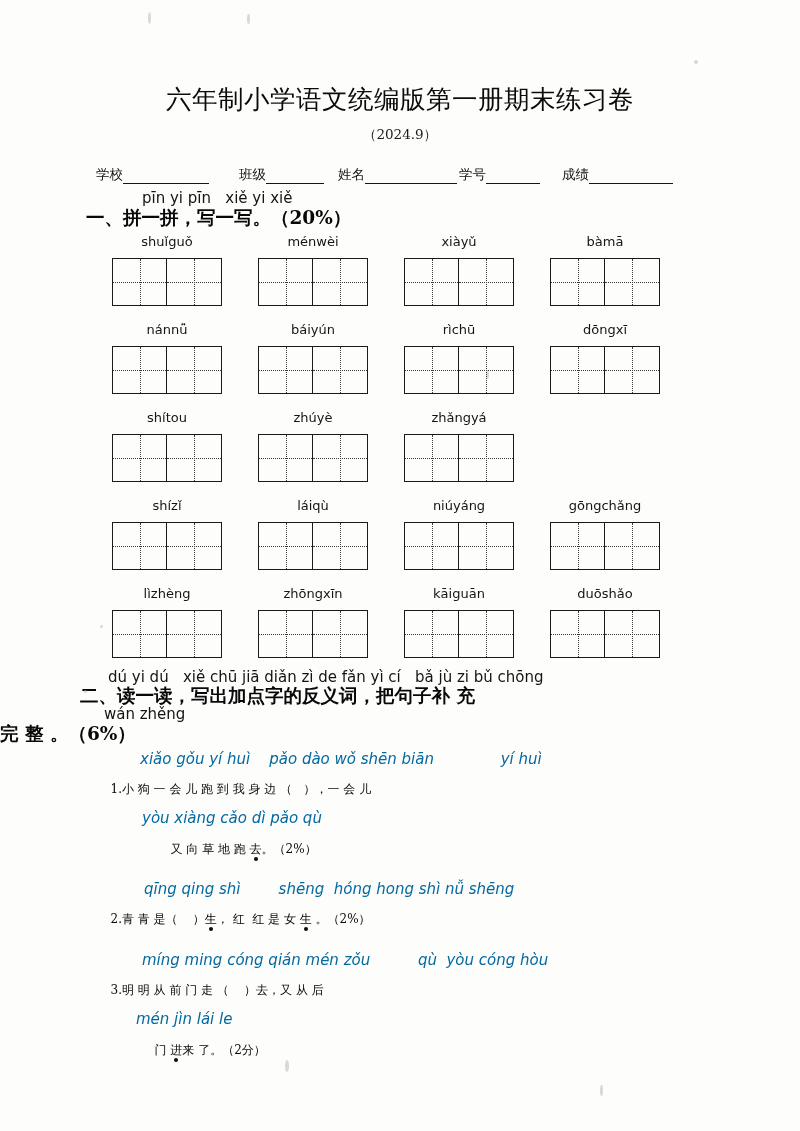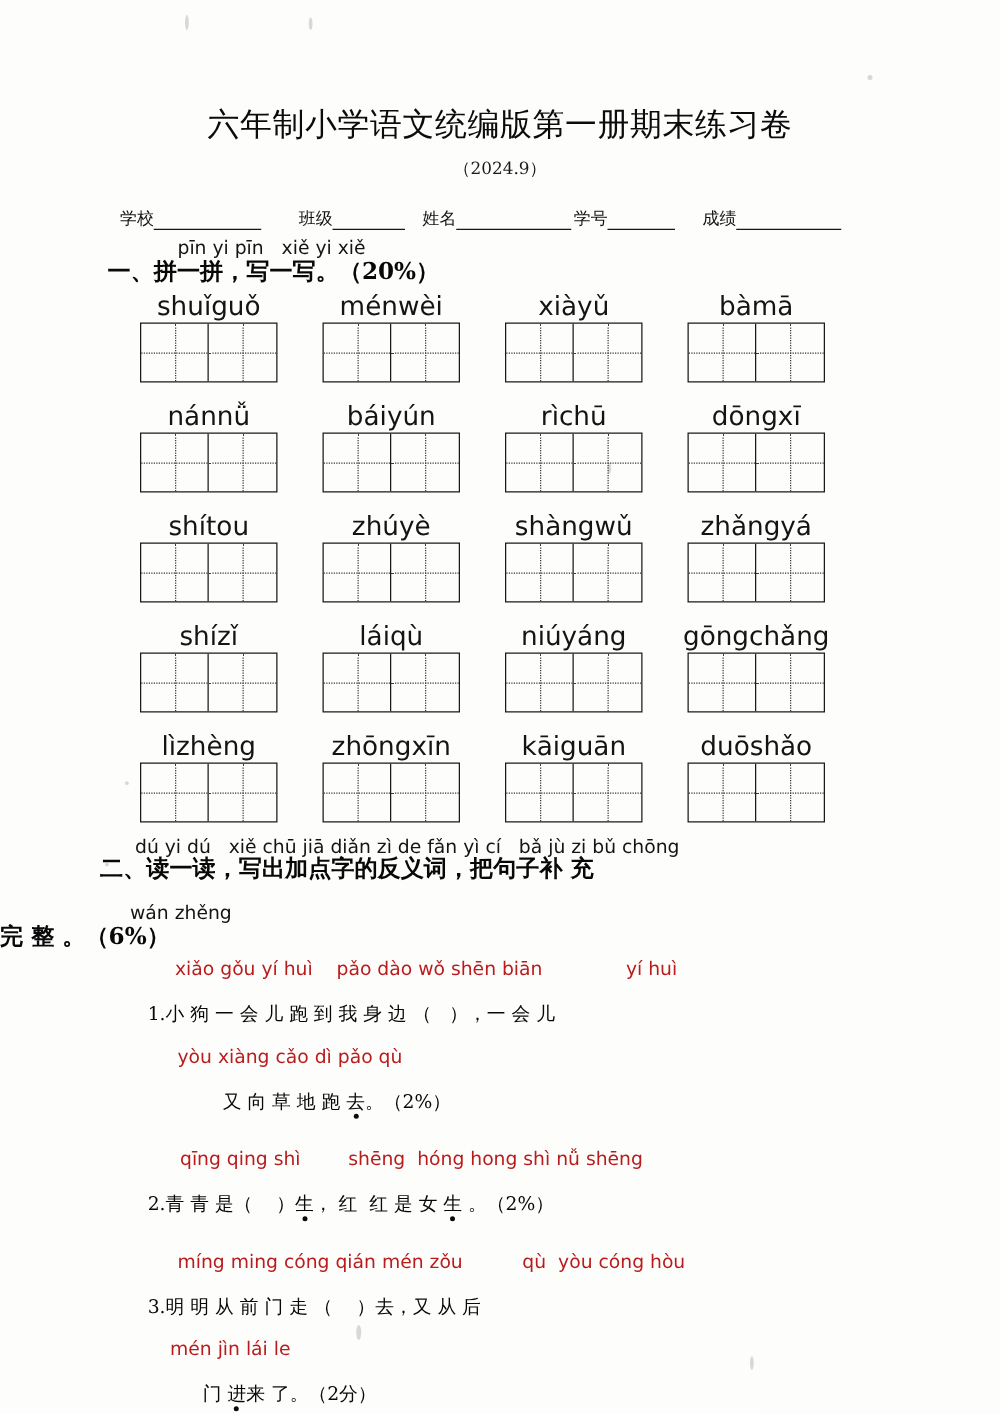--- a/index.html
+++ b/index.html
@@ -91,21 +91,21 @@
     display: flex;
     justify-content: flex-start;
     padding-left: 112px;
     gap: 36px;
   }
   .cellpair { width: 110px; }
   .pyrow {
     display: flex;
     justify-content: center;
     gap: 0;
-    font-size: 21px;
+    font-size: 13px;
     line-height: 1.0;
     height: 20px;
     color: #141414;
     white-space: nowrap;
   }
   .pyrow span { display: inline-block; }
   .boxes {
     display: flex;
     width: 110px; height: 48px;
     border: 1.4px solid #1a1a1a;
@@ -136,24 +136,24 @@
   .row-gap { height: 17px; }
 
   
   .sec2 { margin-top: 2px; }
   .sec2-ruby { padding-left: 108px; }
   .sec2-han  { padding-left: 80px; }
   .sec2-ruby2 { padding-left: 104px; }
   .sec2-han2  { }
 
   .qblock { margin-top: 7px; }
-  .q-ruby { font-size: 15px; line-height: 1.05; white-space: pre; padding-left: 140px; color:#b91c1c; }
+  .q-ruby { font-size: 15px; line-height: 1.05; white-space: pre; padding-left: 140px; color:#0369a1;font-style:italic; }
   .q-han  {
     font-family: "DejaVu Serif", "Liberation Serif", serif;
-    font-size: 15px;
+    font-size: 12px;
     line-height: 1.22;
     white-space: pre;
     padding-left: 108px;
     color: #080808;
   }
   .q-ruby-b { padding-left: 150px; }
   .q-han-b  { padding-left: 140px; }
 
   .dotted { position: relative; }
   .dotted::after {
@@ -331,30 +331,20 @@
             <span>zhú</span>
             <span>yè</span>
           </div>
           <div class="boxes">
               <div class="boxcell"></div>
               <div class="boxcell"></div>
             </div>
         </div>
         <div class="cellpair">
           <div class="pyrow">
-            <span>shàng</span>
-            <span>wǔ</span>
-          </div>
-          <div class="boxes">
-              <div class="boxcell"></div>
-              <div class="boxcell"></div>
-            </div>
-        </div>
-        <div class="cellpair">
-          <div class="pyrow">
             <span>zhǎng</span>
             <span>yá</span>
           </div>
           <div class="boxes">
               <div class="boxcell"></div>
               <div class="boxcell"></div>
             </div>
         </div>
       </div>
       <div class="row-gap"></div>
@@ -445,21 +435,21 @@
             </div>
         </div>
       </div>
 
     </div>
   </div>
 
   <div class="sec2" style="margin-top:12px;">
     <div class="ruby-line sec2-ruby">dú yi dú   xiě chū jiā diǎn zì de fǎn yì cí   bǎ jù zi bǔ chōng</div>
     <div class="han-line sec2-han">二、读一读，写出加点字的反义词，把句子补 充</div>
-    <div class="ruby-line sec2-ruby2" style="margin-top:16px;">wán zhěng</div>
+    <div class="ruby-line sec2-ruby2" style="margin-top:0;">wán zhěng</div>
     <div class="han-line sec2-han2">完 整 。（6%）</div>
 
     <div class="qblock">
       <div class="q-ruby">xiǎo gǒu yí huì    pǎo dào wǒ shēn biān              yí huì</div>
       <div class="q-han" style="padding-left:80px;">
         <span>1.</span><span>小 狗 一 会 儿 跑 到 我 身 边 （   ），一 会 儿</span>
       </div>
       <div class="q-ruby q-ruby-b" style="padding-left:142px;">yòu xiàng cǎo dì pǎo qù</div>
       <div class="q-han q-han-b" style="">
         <span>又 向 草 地 跑 </span><span class="dotted">去</span><span>。（2%）</span>

